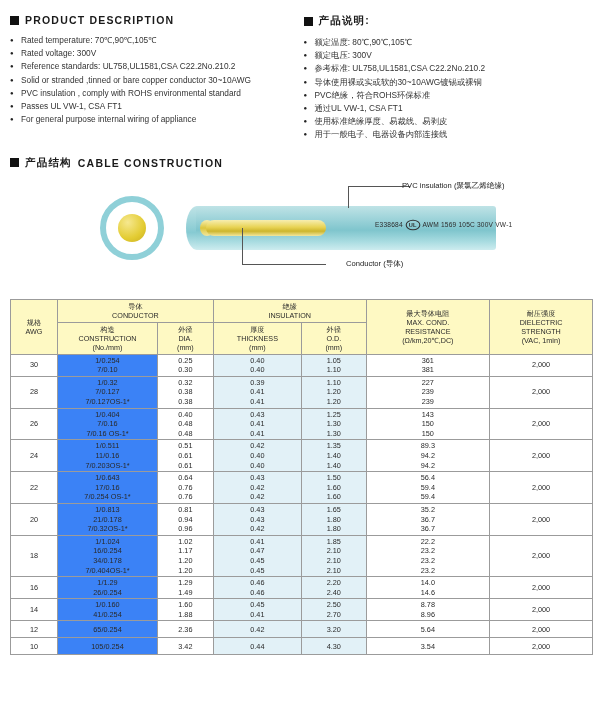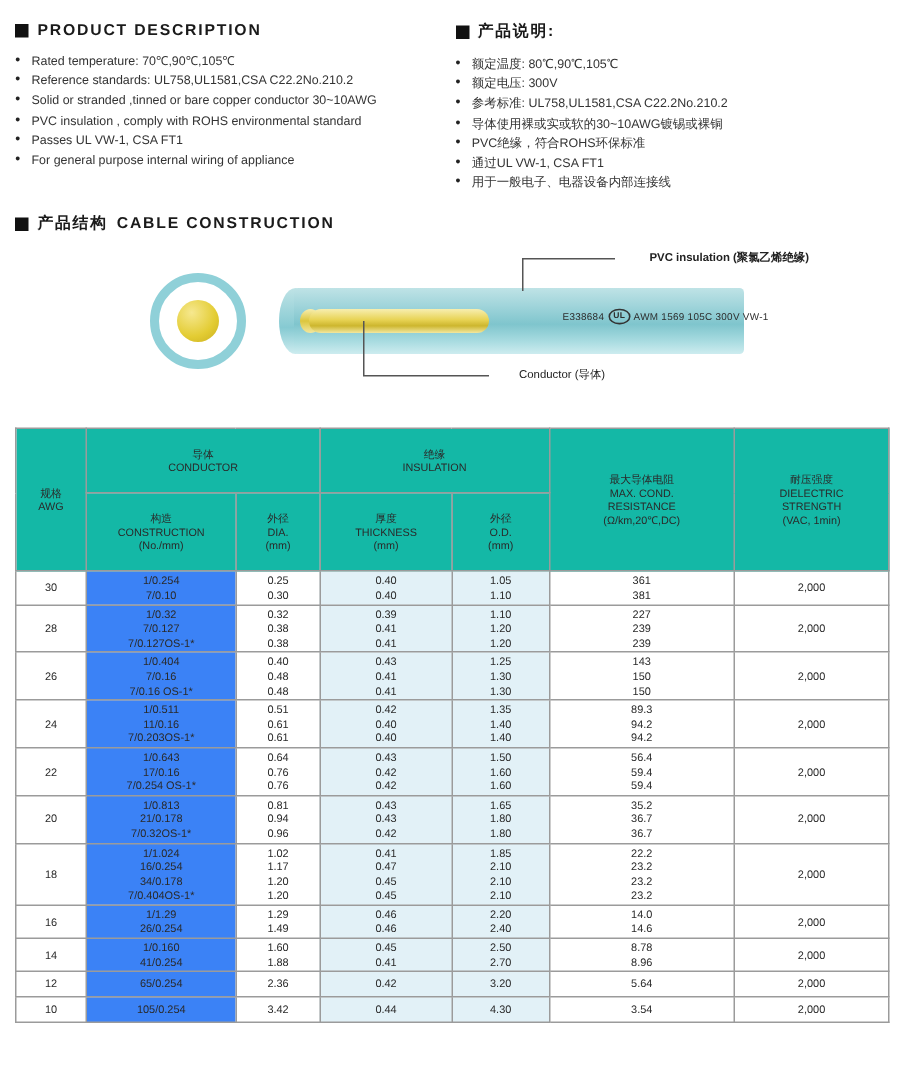--- a/index.html
+++ b/index.html
@@ -82,61 +82,63 @@
 
   
   table.spec {
     border-collapse:collapse; width:100%; margin-top:8px;
     font-size:7.3px; color:#2a2a2a; table-layout:fixed;
   }
   table.spec th, table.spec td {
     border:1px solid #9b9b9b; text-align:center; vertical-align:middle;
     padding:1px 1px;
   }
-  table.spec thead th { font-size:7.2px; line-height:9px; padding:12px 1px; background:#14b8a6; font-weight:normal; }
+  table.spec thead th { font-size:7.2px; line-height:9px; padding:2px 1px; background:#fef9c3; font-weight:normal; }
   .hdr-big { font-size:7.6px; }
   .cell-cons { background:#3b82f6; }
   .cell-thk, .cell-od { background:#e2f1f7; }
   .multi { line-height:9.6px; }
   .row-h { height:17px; }
 </style>
 </head>
 <body>
 
 <div class="page">
 
   <div class="top-cols">
 
     <div class="col">
       <div class="sec-head">
         <span class="sq"></span>
         <span class="sec-title">PRODUCT  DESCRIPTION</span>
       </div>
       <ul class="bullets">
         <li>Rated temperature: 70℃,90℃,105℃</li>
+        <li>Rated voltage: 300V</li>
         <li>Reference standards: UL758,UL1581,CSA C22.2No.210.2</li>
         <li>Solid or stranded ,tinned or bare copper conductor 30~10AWG</li>
         <li>PVC insulation , comply with ROHS environmental standard</li>
         <li>Passes UL VW-1, CSA FT1</li>
         <li>For general purpose internal wiring of appliance</li>
       </ul>
     </div>
 
     <div class="col right">
       <div class="sec-head">
         <span class="sq"></span>
         <span class="sec-title">产品说明:</span>
       </div>
       <ul class="bullets">
         <li>额定温度: 80℃,90℃,105℃</li>
         <li>额定电压: 300V</li>
         <li>参考标准: UL758,UL1581,CSA C22.2No.210.2</li>
         <li>导体使用裸或实或软的30~10AWG镀锡或裸铜</li>
         <li>PVC绝缘，符合ROHS环保标准</li>
         <li>通过UL VW-1, CSA FT1</li>
+        <li>使用标准绝缘厚度、易裁线、易剥皮</li>
         <li>用于一般电子、电器设备内部连接线</li>
       </ul>
     </div>
   </div>
 
   <div class="sec-head constr-head">
     <span class="sq"></span>
     <span class="sec-title">产品结构</span>
     <span class="sec-title">CABLE CONSTRUCTION</span>
   </div>
@@ -151,21 +153,21 @@
     <div class="cond-core"></div>
 
     <div class="cable-text">
       <span>E338684</span>
       <span class="ul-mark">UL</span>
       <span>AWM 1569 105C 300V  VW-1</span>
     </div>
 
     <div class="lead" style="left:338px; top:10px; width:1px; height:22px;"></div>
     <div class="lead" style="left:338px; top:10px; width:62px; height:1px;"></div>
-    <div class="lbl" style="left:423px; top:5px;font-weight:bold;">PVC insulation (聚氯乙烯绝缘)</div>
+    <div class="lbl" style="left:392px; top:5px;">PVC insulation (聚氯乙烯绝缘)</div>
 
     <div class="lead" style="left:232px; top:52px; width:1px; height:36px;"></div>
     <div class="lead" style="left:232px; top:88px; width:84px; height:1px;"></div>
     <div class="lbl" style="left:336px; top:83px;">Conductor (导体)</div>
   </div>
 
   <table class="spec">
     <colgroup>
       <col style="width:8%">
       <col style="width:17%">

